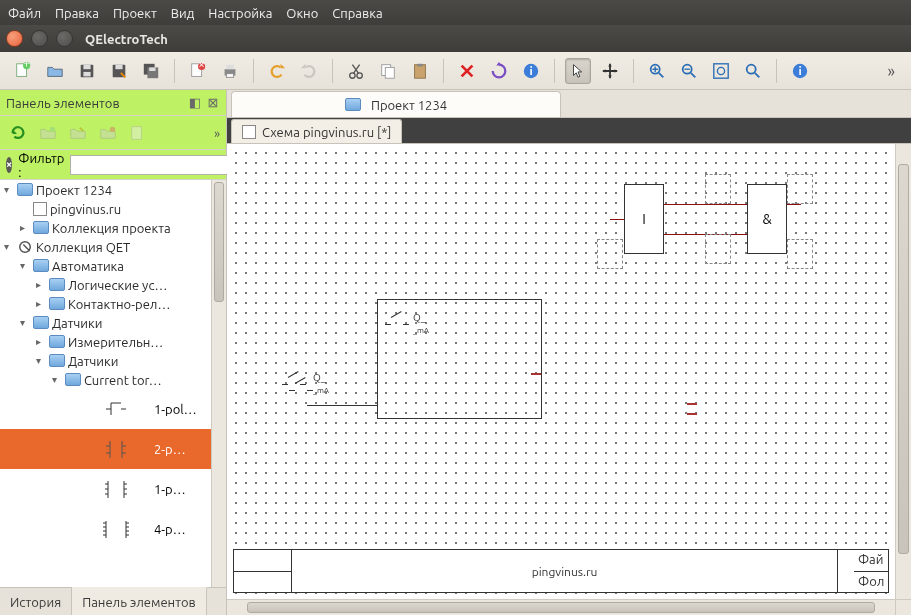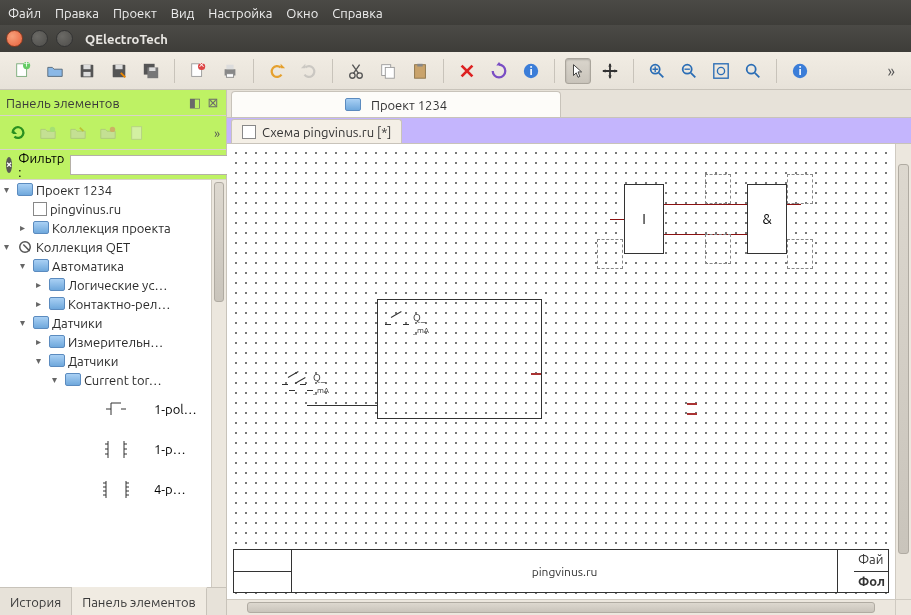--- a/index.html
+++ b/index.html
@@ -57,34 +57,34 @@
 
   .side-tabs { height:28px; display:flex; border-top:1px solid #c8c3ba; background:#e7e2d9;}
   .side-tab { padding:4px 10px; border-right:1px solid #c8c3ba; color:#3a3a3a; display:flex; align-items:center; }
   .side-tab.active { background:#f0ebe2; border-top:2px solid #f0ebe2; margin-top:-1px; }
 
   
   .main { flex:1; display:flex; flex-direction:column; background:#ece7de; }
   .project-tabs { height:28px; display:flex; align-items:flex-end; background:#e7e2d9; border-bottom:1px solid #c8c3ba; padding-left:4px; }
   .project-tab { height:26px; background:#fdfcf9; border:1px solid #c8c3ba; border-bottom:none; border-radius:4px 4px 0 0; padding:0 14px; display:flex; align-items:center; gap:6px; min-width:330px; justify-content:center; color:#333;}
   .project-tab .folder { margin-right:4px; }
-  .sheet-tabs { height:26px; display:flex; align-items:flex-end; background:#c4b5fd; border-bottom:1px solid #c8c3ba; padding-left:4px;}
+  .sheet-tabs { height:26px; display:flex; align-items:flex-end; background:#404040; border-bottom:1px solid #c8c3ba; padding-left:4px;}
   .sheet-tab { height:24px; background:#f4efe6; border:1px solid #c8c3ba; border-bottom:none; border-radius:3px 3px 0 0; padding:0 10px; display:flex; align-items:center; gap:6px; color:#333;}
 
   .canvas-wrap { flex:1; position:relative; background:#ece7de; display:flex; flex-direction:column; }
   .canvas-scroll { flex:1; position:relative; overflow:hidden; }
   .canvas { position:absolute; inset:0 16px 0 0; background:#fff; background-image: radial-gradient(circle, #777 0.8px, transparent 0.8px); background-size:10px 10px; background-position: 4px 4px; }
   .title-block { position:absolute; left:6px; right:6px; bottom:6px; height:44px; background:#fff; border:1px solid #333; display:flex; }
   .title-block .cell1 { width:58px; border-right:1px solid #333; display:flex; flex-direction:column; }
   .title-block .cell1 div { flex:1; border-bottom:1px solid #333; }
   .title-block .cell1 div:last-child{border-bottom:none;}
   .title-block .cell2 { flex:1; display:flex; align-items:center; justify-content:center; font-size:12px; color:#333; border-right:1px solid #333;}
   .title-block .cell3 { width:34px; display:flex; flex-direction:column; font-size:11px; color:#333;margin-left:16px;}
   .title-block .cell3 div { flex:1; border-bottom:1px solid #333; padding:2px 4px;}
-  .title-block .cell3 div:last-child{border-bottom:none;font-weight:bold;}
+  .title-block .cell3 div:last-child{border-bottom:none;}
 
   .vscroll { position:absolute; right:0; top:0; bottom:0; width:16px; background:#ece7de; border-left:1px solid #cfcac1;}
   .vscroll .thumb { position:absolute; left:2px; right:2px; top:20px; height:390px; background:linear-gradient(#ddd8cf,#c9c4bb); border:1px solid #b0aba2; border-radius:3px;}
   .hscroll { height:16px; background:#ece7de; border-top:1px solid #cfcac1; position:relative; margin-right:16px;}
   .hscroll .thumb { position:absolute; top:2px; bottom:2px; left:20px; right:20px; background:linear-gradient(#ddd8cf,#c9c4bb); border:1px solid #b0aba2; border-radius:3px;}
   .corner { position:absolute; right:0; bottom:0; width:16px; height:16px; background:#ece7de; border-left:1px solid #cfcac1; border-top:1px solid #cfcac1;}
 
   
   .shape { position:absolute; }
   .rect { border:1px solid #333; background:transparent; }
@@ -402,20 +402,30 @@
             </li>
           <li>
               <div class="element-row">
                 <span class="element-thumb">
                   <svg width="28" height="22">
                     <path d="M4 11 h5 M19 11 h5 M9 5 l10 0" stroke="#333" fill="none"></path>
                     <path d="M9 5 v12" stroke="#333"></path>
                   </svg>
                 </span>
                 <span>1-pol…</span>
+              </div>
+            </li>
+          <li>
+              <div class="element-row selected">
+                <span class="element-thumb">
+                  <svg width="28" height="22">
+                    <path d="M4 8 h4 M20 8 h4 M4 15 h4 M20 15 h4 M8 3 v17 M20 3 v17" stroke="#555" fill="none"></path>
+                  </svg>
+                </span>
+                <span>2-p…</span>
               </div>
             </li>
           <li>
               <div class="element-row">
                 <span class="element-thumb">
                   <svg width="28" height="22">
                     <path d="M3 6 h3 M22 6 h3 M3 11 h3 M22 11 h3 M3 16 h3 M22 16 h3 M6 3 v17 M22 3 v17" stroke="#333" fill="none"></path>
                   </svg>
                 </span>
                 <span>1-p…</span>

